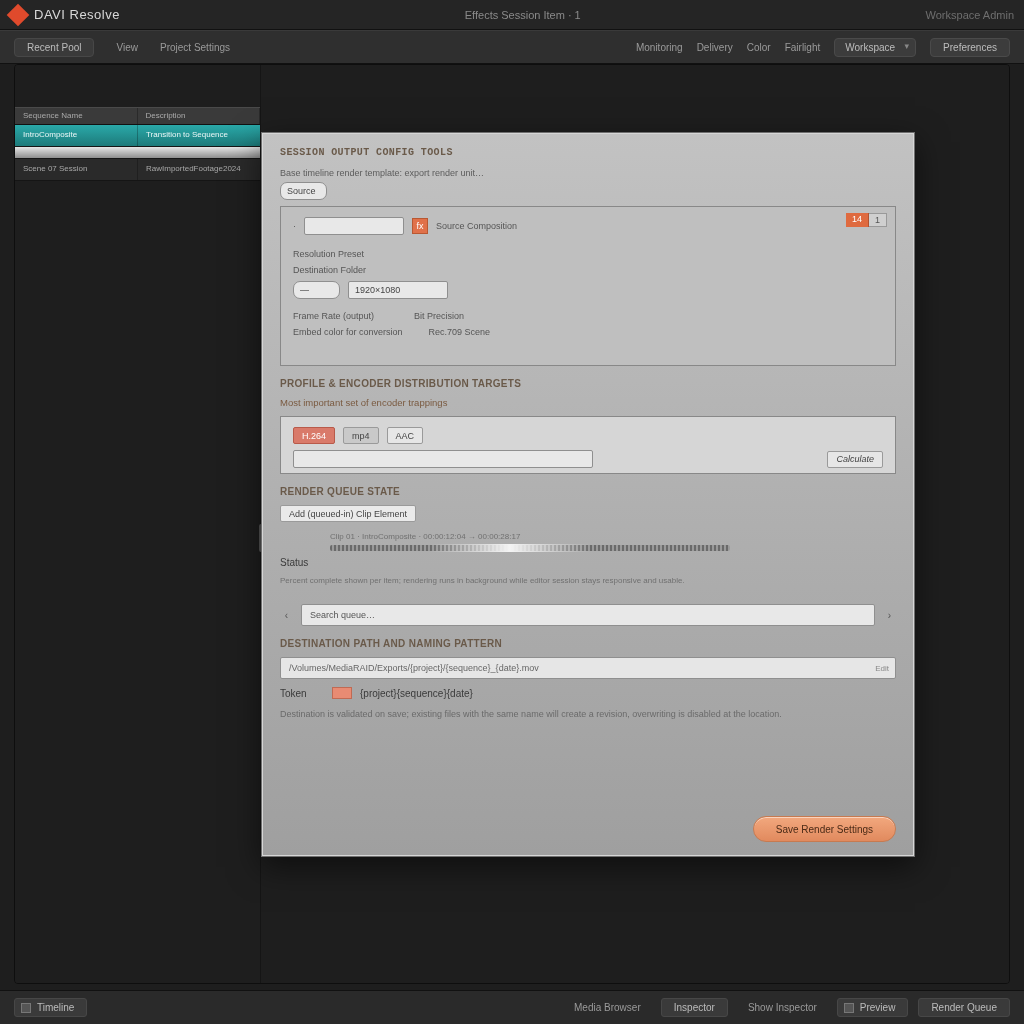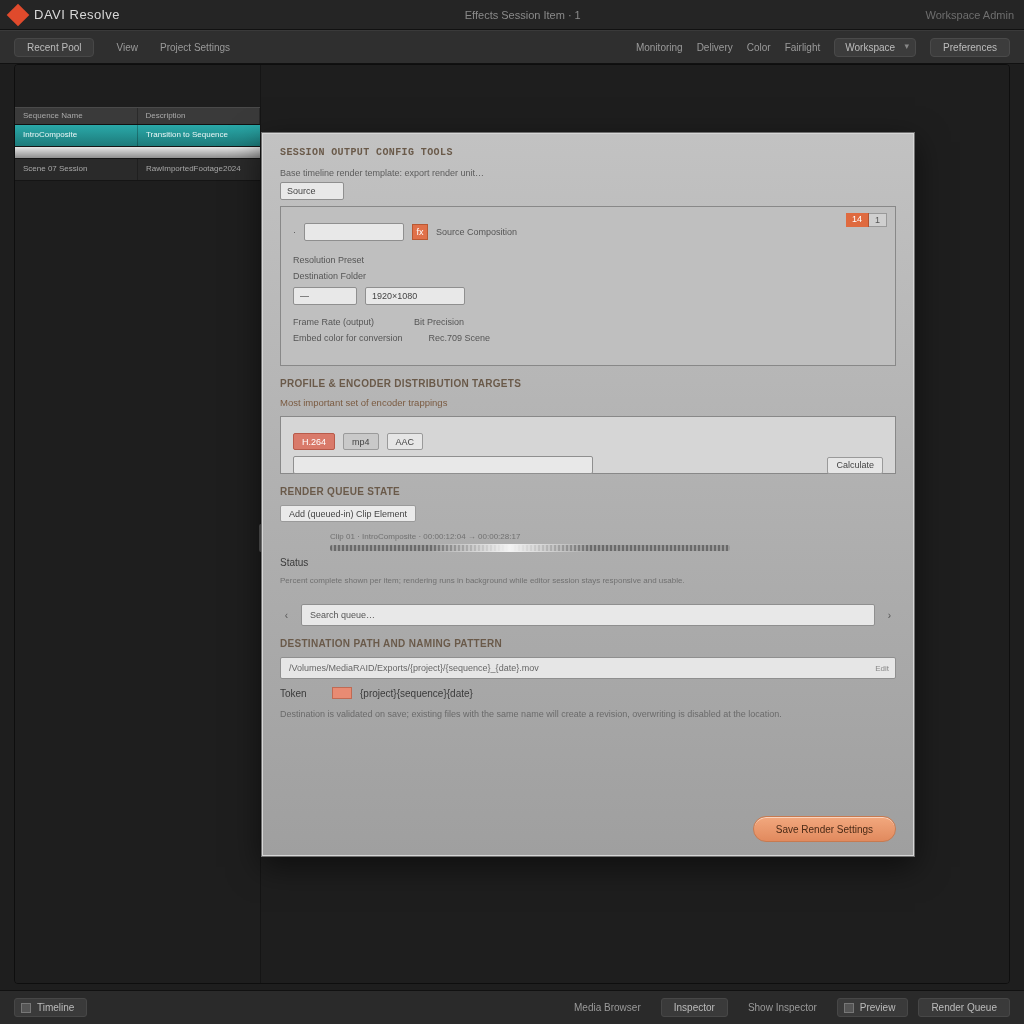--- a/index.html
+++ b/index.html
@@ -49,34 +49,34 @@
 
   
   .modal { position: absolute; left: 261px; top: 132px; width: 654px; height: 725px;
            background: linear-gradient(#c2c2c2, #9f9f9f); border: 1px solid #6f6f6f;
            box-shadow: 0 10px 30px rgba(0,0,0,.55), inset 0 0 0 1px #d6d6d6; color: #3a3a3a; font-size: 10px; }
   .modal .pad { padding: 14px 18px 12px 18px; }
   .modal h3 { font-size: 10px; font-weight: 600; color: #6a5a4a; letter-spacing: .4px; margin-bottom: 10px; font-family: Liberation Mono, monospace; }
   .modal .sub { font-size: 9px; color: #5c5c5c; margin-bottom: 4px; }
   .modal .field-row { display: flex; align-items: center; gap: 8px; margin-bottom: 6px; }
 
-  .modal .boxpanel { background: #bfbfbf; border: 1px solid #888; padding: 16px 12px; margin-top: 6px; }
+  .modal .boxpanel { background: #bfbfbf; border: 1px solid #888; padding: 10px 12px; margin-top: 6px; }
   .boxpanel.light { background: #d6d6d6; }
   .boxpanel .inline-lbl { display: inline-block; font-size: 9px; color: #555; }
   .boxpanel .num-tag { position: absolute; right: 8px; top: 6px; display: flex; }
   .num-tag .a { background: #df6a3f; color: #fff; padding: 1px 6px; font-size: 9px; border-right: 1px solid #b2522f; }
   .num-tag .b { background: #cfcfcf; color: #555; padding: 1px 6px; font-size: 9px; border: 1px solid #999; border-left: none; }
   .boxpanel .orange-ico { width: 16px; height: 16px; background: #e0714a; border: 1px solid #b95832; display: flex; align-items: center; justify-content: center; color: #fff; font-size: 9px; }
 
   .divider-head { font-size: 10px; font-weight: 600; color: #6a5a4a; margin: 12px 0 8px; letter-spacing: .3px; }
   .subhead-warm { font-size: 9.5px; color: #7a5a40; margin-bottom: 8px; }
 
   .modal .inset-input { height: 18px; background: #e8e8e8; border: 1px solid #8f8f8f; border-radius: 2px; padding: 0 6px; font-size: 9px; color: #444; display: flex; align-items: center; }
   .modal .inset-input.small { width: 100px; }
-  .modal .inset-input.tiny { width: 64px; }
+  .modal .inset-input.tiny { width: 47px; border-radius: 7px; }
 
   .chip { display: inline-flex; align-items: center; height: 17px; padding: 0 8px; background: #e6e6e6; border: 1px solid #9a9a9a; border-radius: 2px; font-size: 9px; color: #444; }
   .chip.red { background: #d97a6a; border-color: #b85a4a; color: #fff; }
   .chip.grey { background: #c9c9c9; }
 
   .progress-line { height: 6px; width: 400px; background: repeating-linear-gradient(90deg,#6a6a6a 0 2px,#9a9a9a 2px 4px); position: relative; border-radius: 2px; }
   .progress-line .shine { position: absolute; left: 25%; width: 40%; top: -1px; bottom: -1px; background: linear-gradient(90deg, transparent, #f4f4f4, transparent); }
 
   .modal .wide-input { width: 100%; height: 22px; background: #e8e8e8; border: 1px solid #8f8f8f; border-radius: 2px; padding: 0 8px; font-size: 9px; color: #555; display: flex; align-items: center; }
   .nav-arrow { width: 14px; height: 22px; display: flex; align-items: center; justify-content: center; color: #555; cursor: pointer; }
@@ -193,21 +193,21 @@
 
     <div class="divider-head">PROFILE &amp; ENCODER DISTRIBUTION TARGETS</div>
     <div class="subhead-warm">Most important set of encoder trappings</div>
 
     <div class="boxpanel light" style="height:58px;">
       <div class="field-row">
         <span class="chip red">H.264</span>
         <span class="chip grey">mp4</span>
         <span class="chip">AAC</span>
       </div>
-      <div class="field-row" style="margin-top:4px;">
+      <div class="field-row" style="margin-top:4px;font-style:italic;">
         <div class="inset-input" style="width:300px;" placeholder="Bitrate target…"></div>
         <span style="flex:1"></span>
         <span class="chip">Calculate</span>
       </div>
     </div>
 
     <div class="divider-head">RENDER QUEUE STATE</div>
     <div class="field-row">
       <span class="chip" style="background:#eaeaea;">Add (queued-in) Clip Element</span>
     </div>

